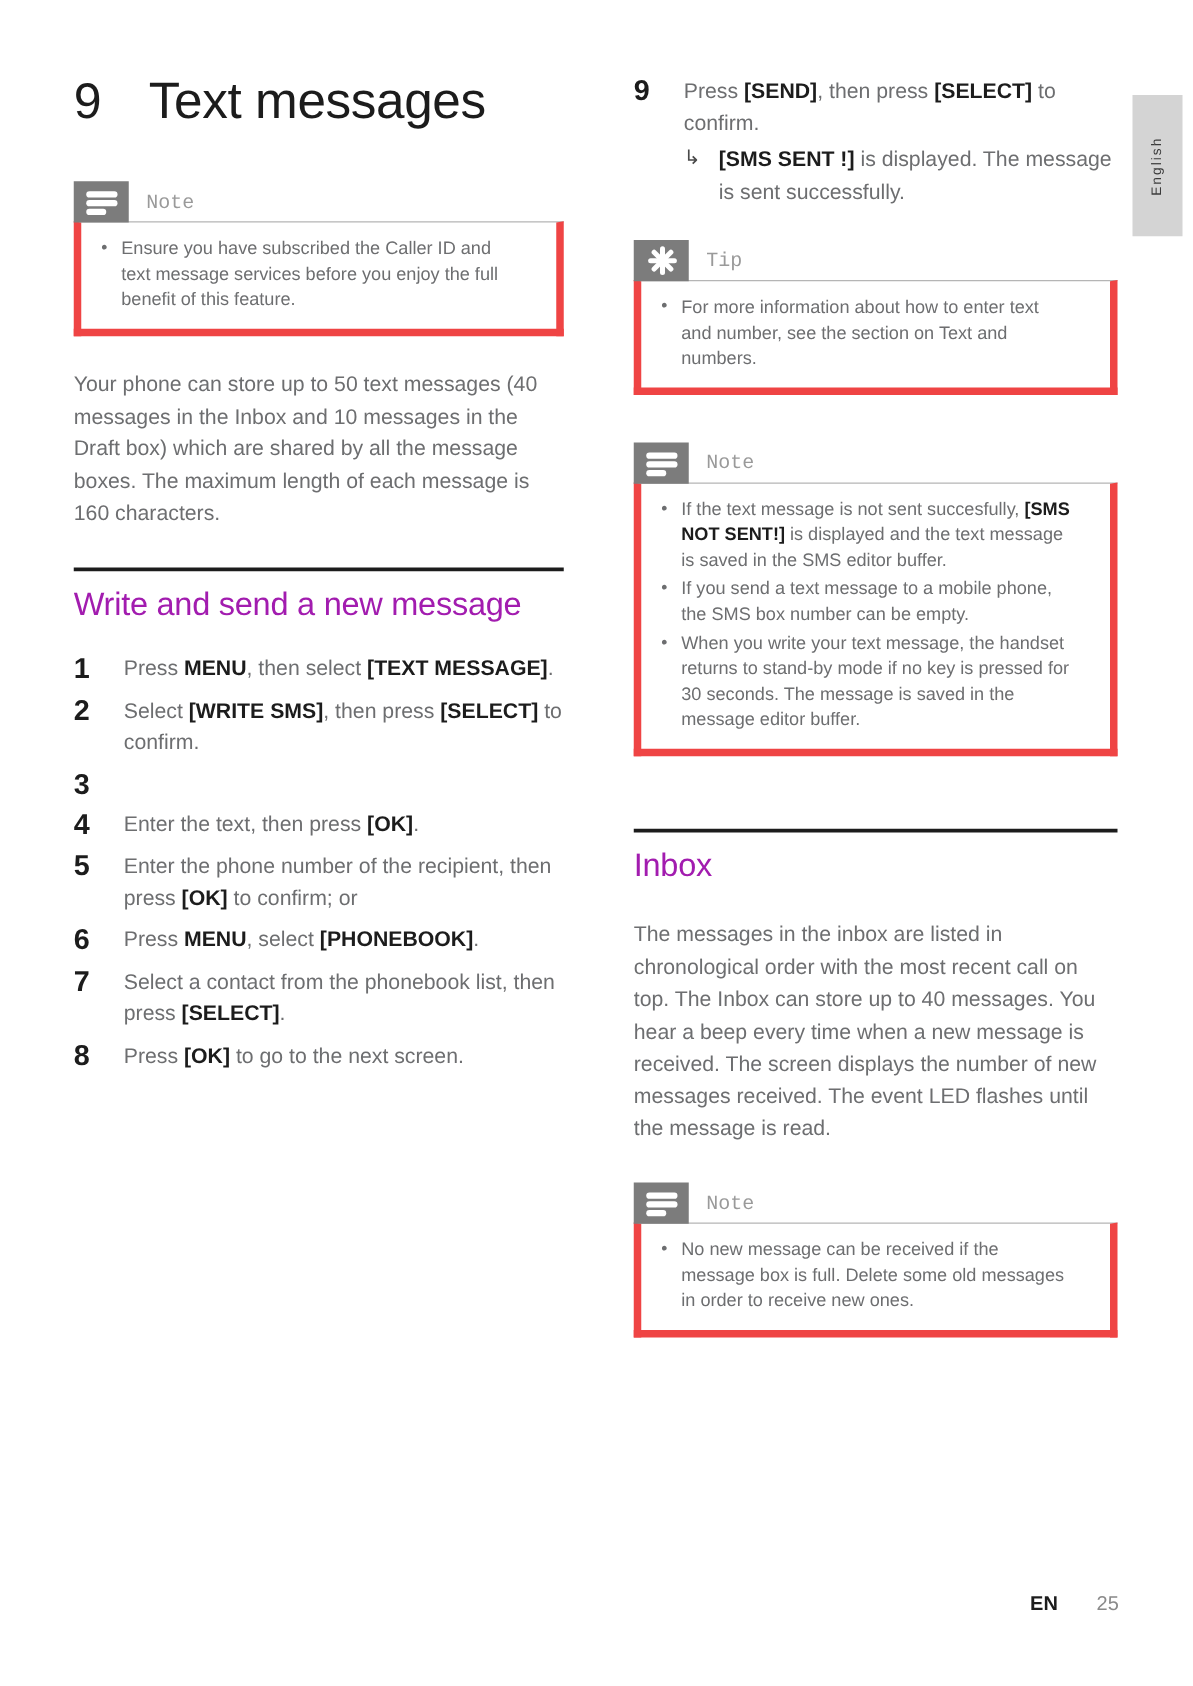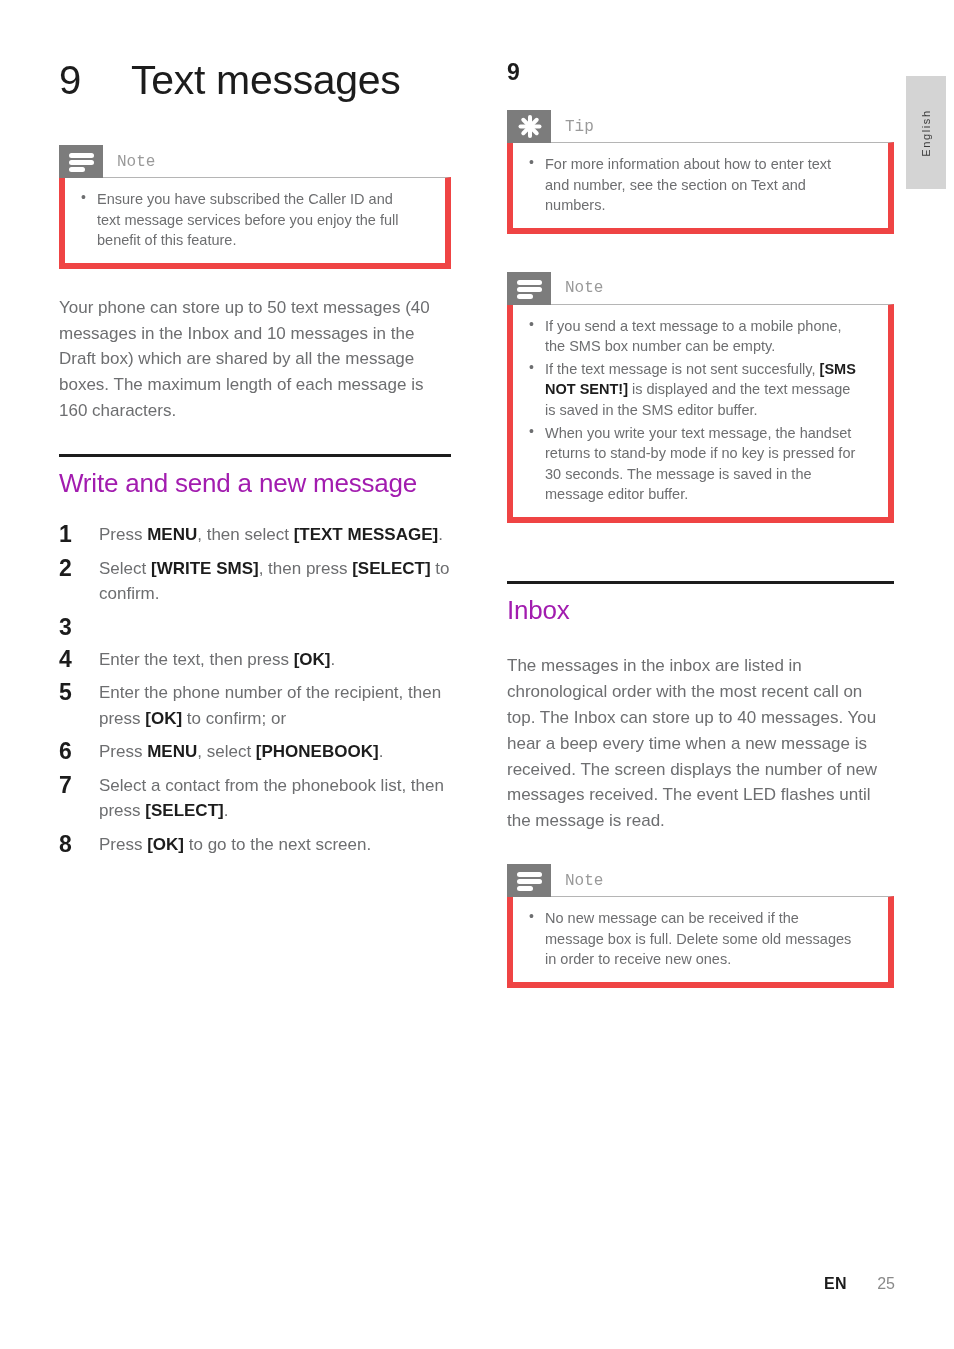--- a/index.html
+++ b/index.html
@@ -63,21 +63,20 @@
     font-weight: 400;
     line-height: 1;
     width: 60px;
     flex: none;
   }
   .chapter-title {
     font-size: 41px;
     font-weight: 400;
     line-height: 1;
     letter-spacing: -0.3px;
-    margin-left: 12px;
   }
 
   
   .section-rule {
     border: 0;
     border-top: 3px solid #1c1c1c;
     margin: 0 0 10px 0;
     height: 0;
   }
   .section-title {
@@ -324,20 +323,27 @@
         <span class="step-text">Press <b>[OK]</b> to go to the next screen.</span>
       </li>
     </ol>
   </div>
 
   <div class="col col-right">
 
     <ol class="steps">
       <li>
         <span class="step-num">9</span>
+        <span class="step-text">
+          <span>Press <b>[SEND]</b>, then press <b>[SELECT]</b> to confirm.</span>
+          <span class="sub-step">
+            <span class="sub-arrow">↳</span>
+            <span class="sub-text"><b>[SMS SENT !]</b> is displayed. The message is sent successfully.</span>
+          </span>
+        </span>
       </li>
     </ol>
 
     <div style="height:18px"></div>
 
     <div class="callout">
       <div class="callout-head">
         <div class="callout-icon">
           <span class="ico-star">
               <i></i>
@@ -361,22 +367,22 @@
       <div class="callout-head">
         <div class="callout-icon">
           <span class="ico-bar b1"></span>
           <span class="ico-bar b2"></span>
           <span class="ico-bar b3"></span>
         </div>
         <div class="callout-label">Note</div>
       </div>
       <div class="callout-body">
         <ul class="callout-list">
+          <li>If the text message is not sent succesfully, <b>[SMS NOT SENT!]</b> is displayed and the text message is saved in the SMS editor buffer.</li>
           <li>If you send a text message to a mobile phone, the SMS box number can be empty.</li>
-          <li>If the text message is not sent succesfully, <b>[SMS NOT SENT!]</b> is displayed and the text message is saved in the SMS editor buffer.</li>
           <li>When you write your text message, the handset returns to stand-by mode if no key is pressed for 30 seconds. The message is saved in the message editor buffer.</li>
         </ul>
       </div>
     </div>
 
     <div style="height:32px"></div>
 
     <hr class="section-rule">
     <h2 class="section-title tight">Inbox</h2>
 

